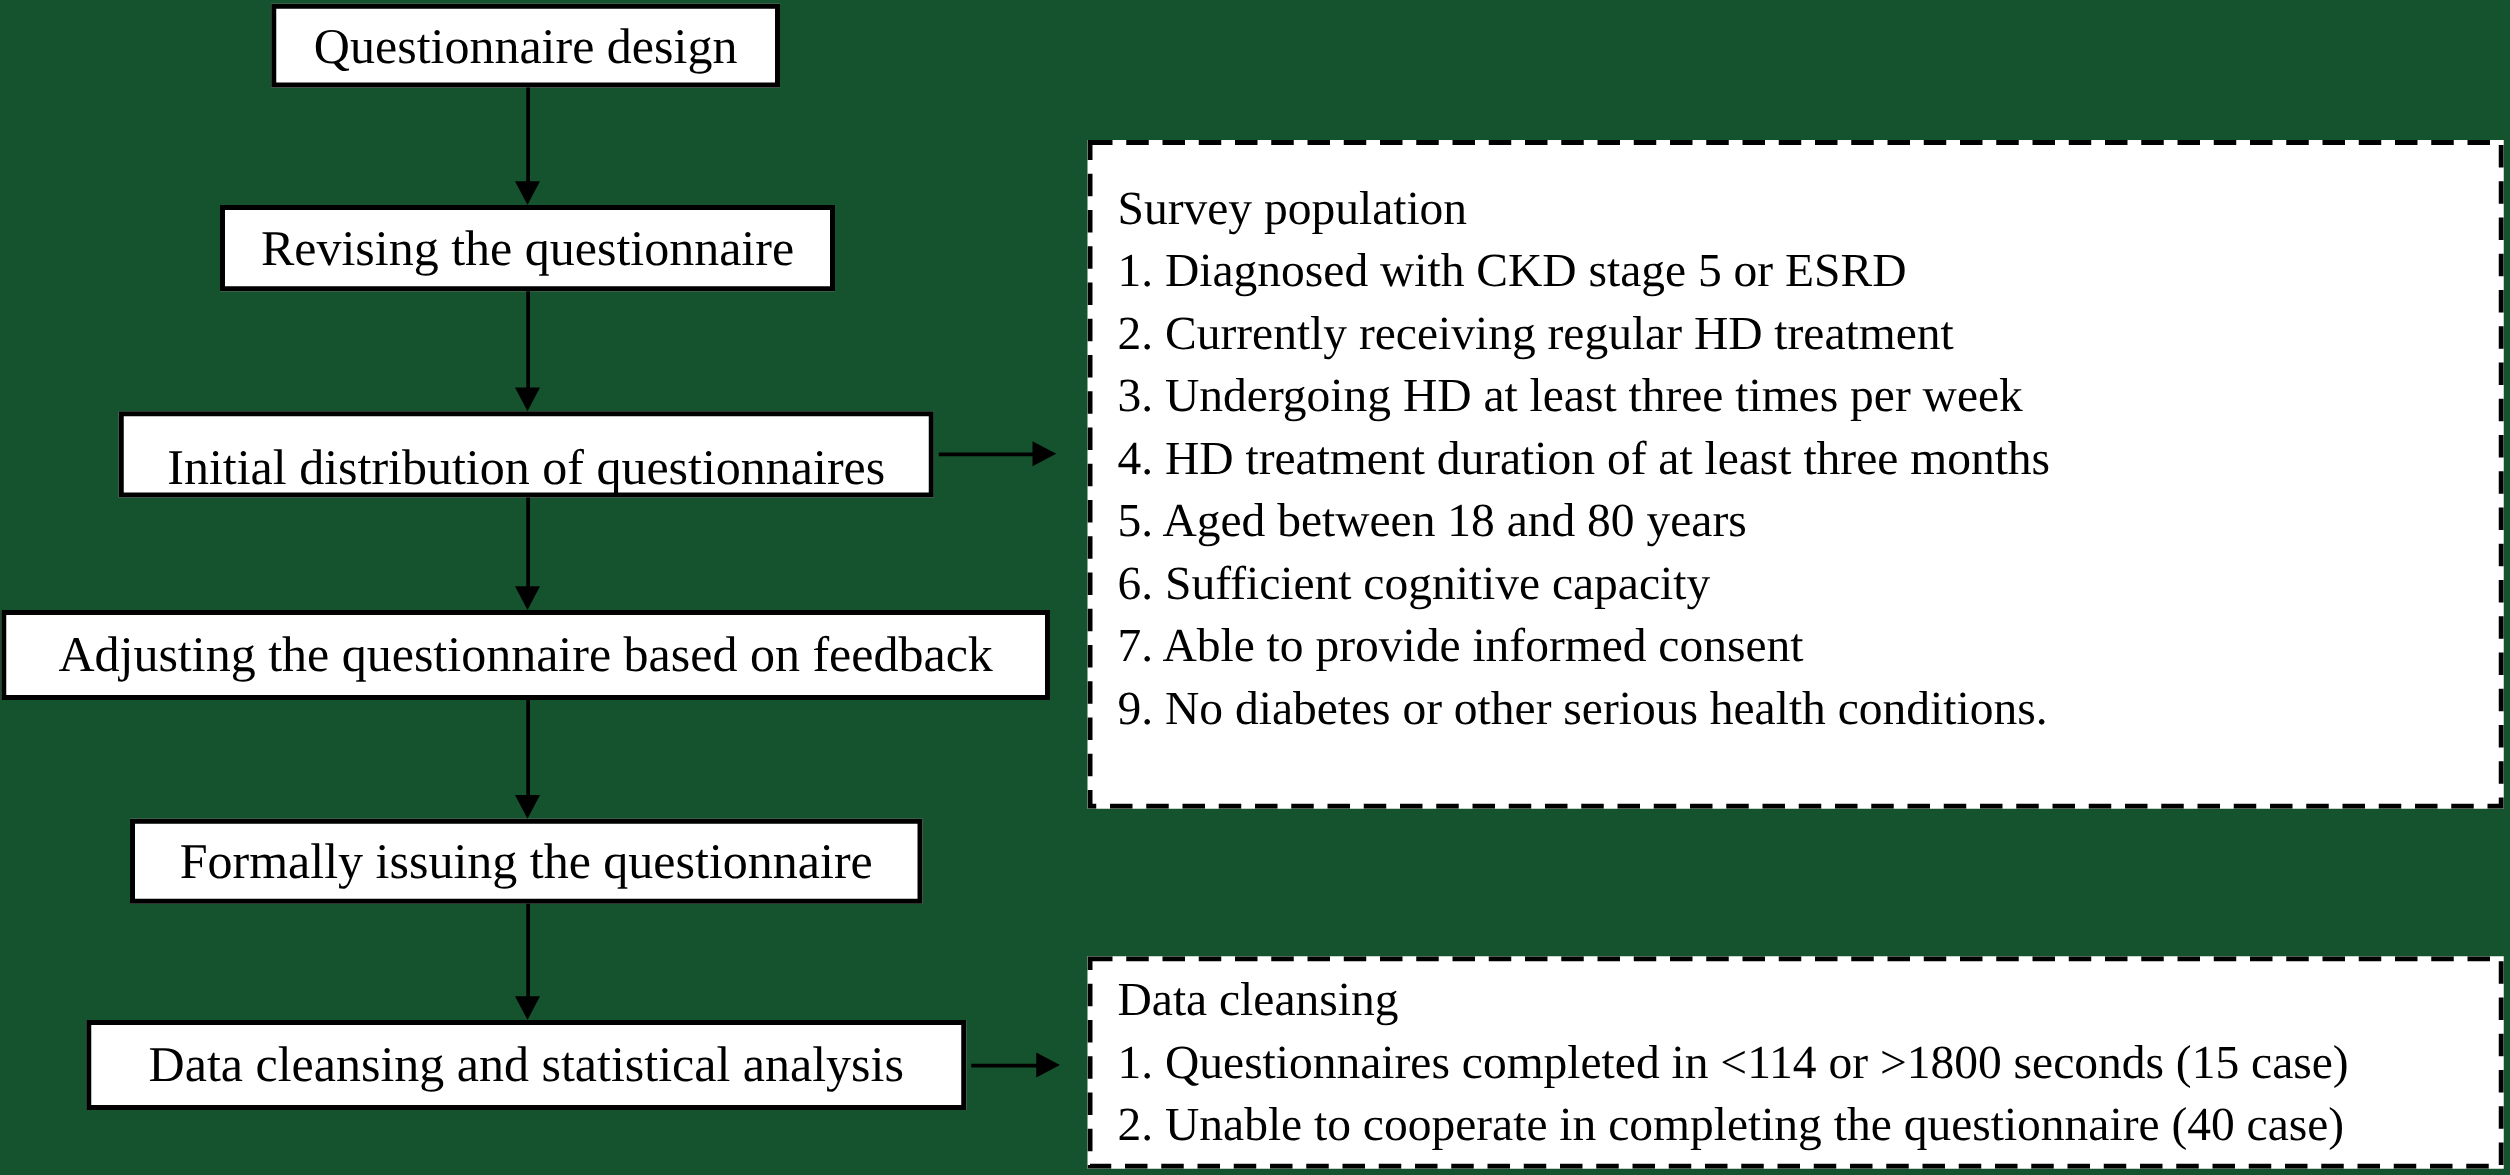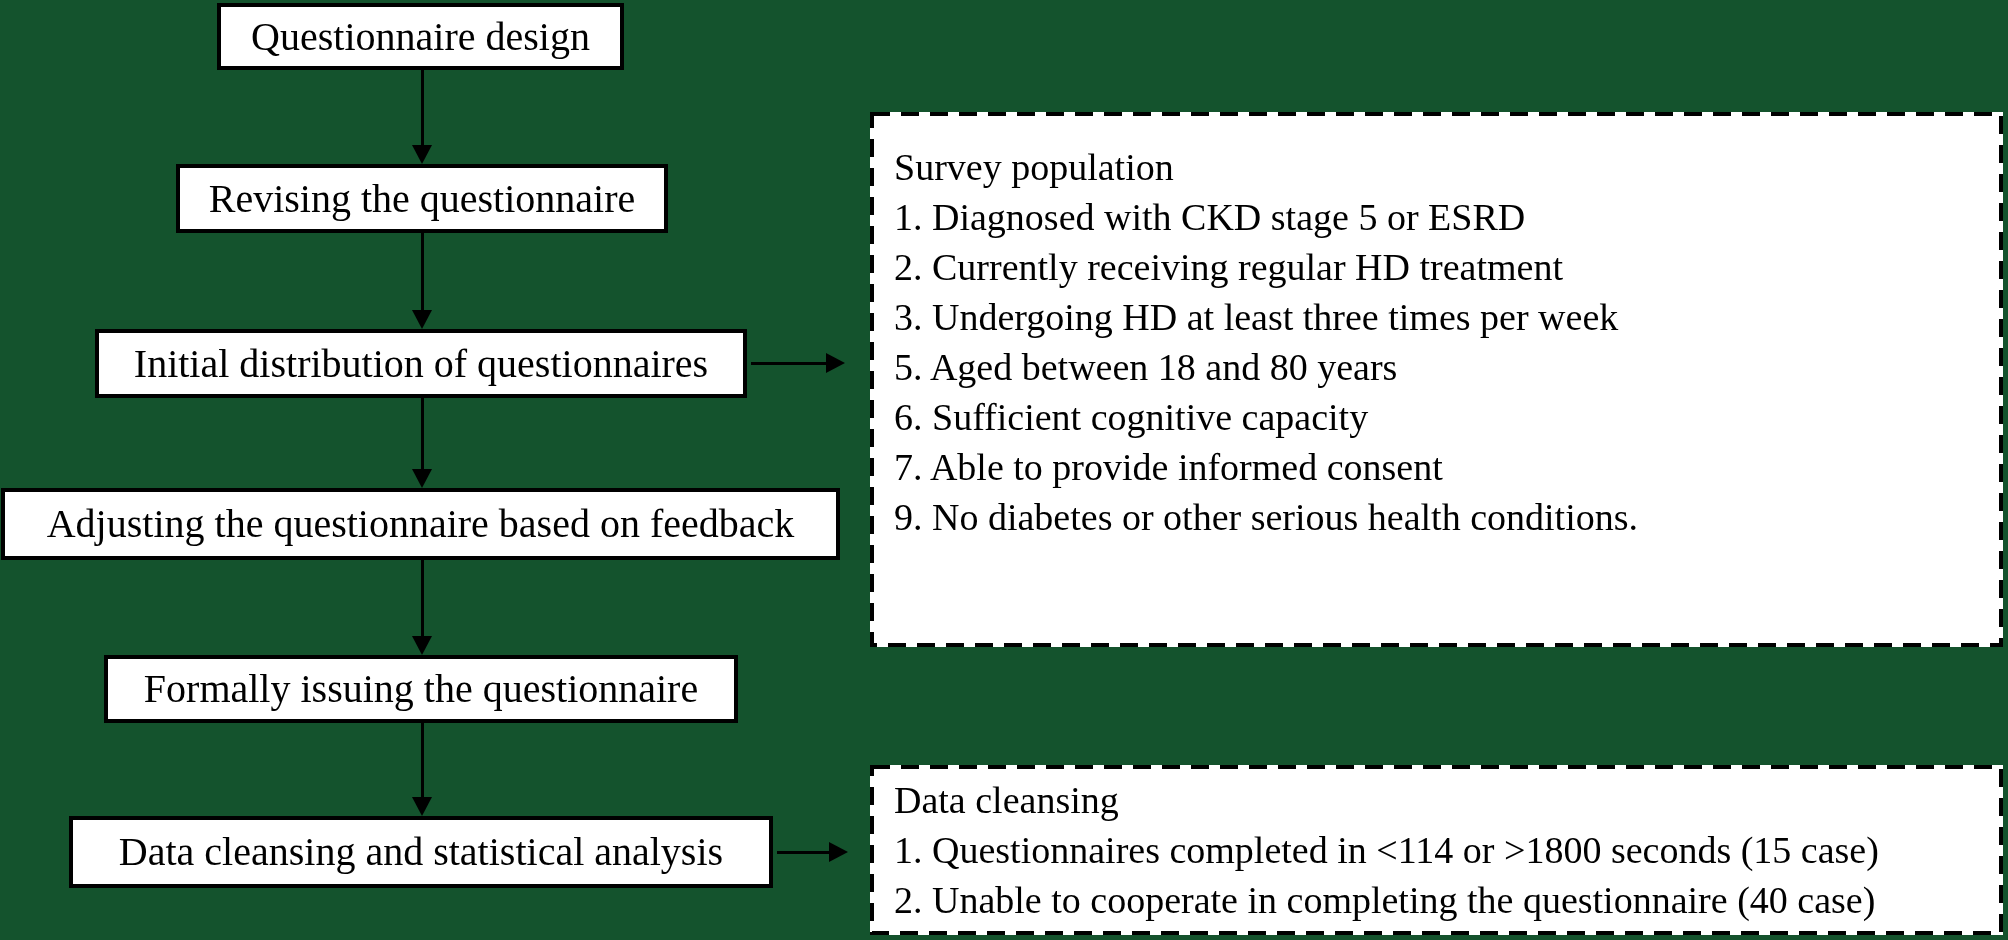--- a/index.html
+++ b/index.html
@@ -60,21 +60,21 @@
 <div class="canvas">
 
   <div class="fbox" style="left:217px; top:3px;   width:407px; height:67px;">
     <span>Questionnaire design</span>
   </div>
 
   <div class="fbox" style="left:176px; top:164px; width:492px; height:69px;">
     <span>Revising the questionnaire</span>
   </div>
 
-  <div class="fbox" style="left:95px;  top:329px; width:652px; height:69px;">
+  <div class="fbox" style="left:95px;  top:329px; width:652px; height:69px;align-items:flex-end;">
     <span>Initial distribution of questionnaires</span>
   </div>
 
   <div class="fbox" style="left:1px;   top:488px; width:839px; height:72px;">
     <span>Adjusting the questionnaire based on feedback</span>
   </div>
 
   <div class="fbox" style="left:104px; top:655px; width:634px; height:68px;">
     <span>Formally issuing the questionnaire</span>
   </div>
@@ -94,20 +94,21 @@
 
   <div class="panel" style="left:870px; top:112px; width:1133px; height:535px;">
     <svg width="1133" height="535" viewBox="0 0 1133 535">
       <rect x="2" y="2" width="1129" height="531" fill="none" stroke="#000000" stroke-width="4" stroke-dasharray="18 11"></rect>
     </svg>
     <div class="panel-text" style="top:30px;">
       <div class="panel-line">Survey population</div>
       <div class="panel-line">1. Diagnosed with CKD stage 5 or ESRD</div>
       <div class="panel-line">2. Currently receiving regular HD treatment</div>
       <div class="panel-line">3. Undergoing HD at least three times per week</div>
+      <div class="panel-line">4. HD treatment duration of at least three months</div>
       <div class="panel-line">5. Aged between 18 and 80 years</div>
       <div class="panel-line">6. Sufficient cognitive capacity</div>
       <div class="panel-line">7. Able to provide informed consent</div>
       <div class="panel-line">9. No diabetes or other serious health conditions.</div>
     </div>
   </div>
 
   <div class="panel" style="left:870px; top:765px; width:1133px; height:170px;">
     <svg width="1133" height="170" viewBox="0 0 1133 170">
       <rect x="2" y="2" width="1129" height="166" fill="none" stroke="#000000" stroke-width="4" stroke-dasharray="18 11"></rect>

